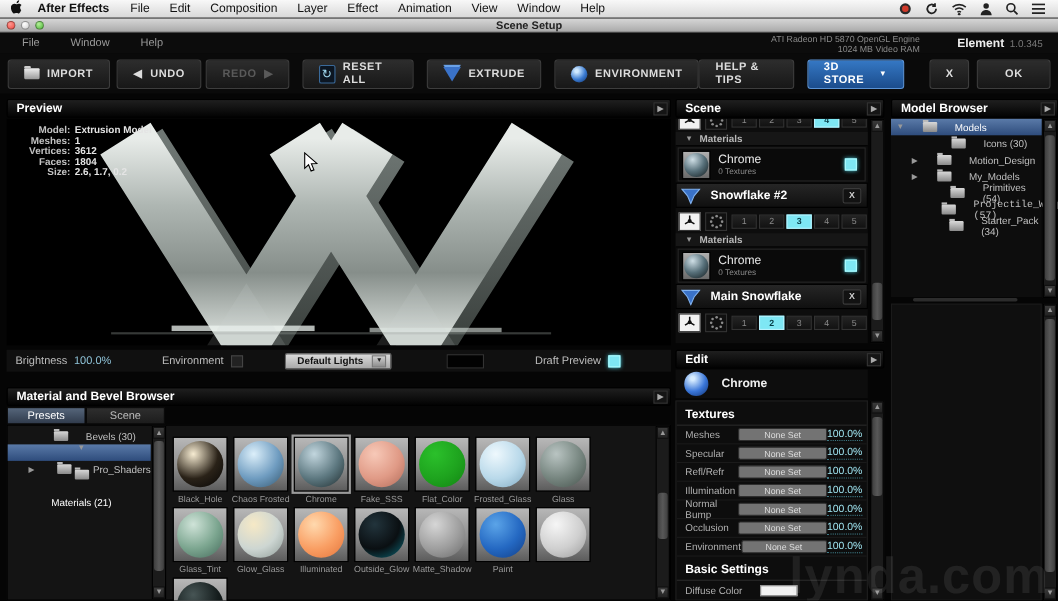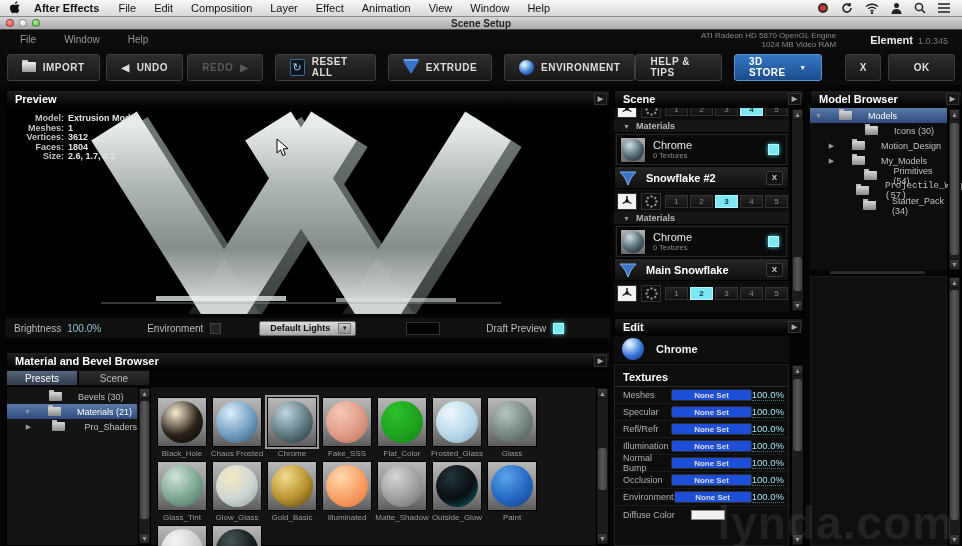--- a/index.html
+++ b/index.html
@@ -141,22 +141,22 @@
 
   .edit-panel { position:absolute; left:614px; top:318px; width:190px; height:228px; }
   .edit-matrow { position:absolute; top:18px; left:0; width:175px; height:26px; background:#0d0d0d; display:flex; align-items:center; }
   .edit-sph { width:22px; height:22px; border-radius:50%; margin-left:8px;
     background:radial-gradient(circle at 35% 28%, #d6ecff 8%, #3a76d8 55%, #0e2f6e); }
   .edit-mname { margin-left:12px; font-size:11px; font-weight:bold; color:#efefef; }
   .edit-body { position:absolute; top:46px; left:0; width:175px; height:182px; background:#0d0d0d; border:1px solid #1e1e1e; overflow:hidden; }
   .sec-title { font-size:11px; font-weight:bold; color:#fff; padding:6px 0 3px 8px; border-bottom:1px solid #2a2a2a; }
   .tex-row { height:17px; display:flex; align-items:center; border-bottom:1px solid #1a1a1a; }
   .tex-label { width:62px; padding-left:8px; font-size:9px; color:#b0b0b0; }
-  .noneset { width:90px; height:12px; background:#1d4ed8; border:1px solid #2e2e2e; color:#ddd;
-    font-size:8px; font-weight:bold; display:flex; align-items:center; justify-content:center; border-radius:2px; }
+  .noneset { width:90px; height:12px; background:#737373; border:1px solid #2e2e2e; color:#ddd;
+    font-size:8px; font-weight:normal; display:flex; align-items:center; justify-content:center; border-radius:2px; }
   .pct { margin-left:auto; margin-right:4px; font-size:9.5px; color:#9fe4f0; border-bottom:1px dotted #3e7a86; }
   .partial-row { height:17px; display:flex; align-items:center; }
   .wh-swatch { width:34px; height:10px; background:#f2f2f2; border:1px solid #888; margin-left:14px; }
 
   
   .model-panel { position:absolute; left:810px; top:90px; width:152px; height:456px; }
   .model-tree-area { position:absolute; left:0; top:18px; width:137px; height:162px; background:#0d0d0d; }
   .model-lower { position:absolute; left:0; top:186px; width:137px; height:270px; background:#0f0f0f; border:1px solid #1a1a1a; }
   .hsep { position:absolute; left:20px; top:181px; width:95px; height:3px; background:#2c2c2c; border-radius:2px; }
 
@@ -388,21 +388,21 @@
         <div class="mb-tab active">Presets</div>
         <div class="mb-tab">Scene</div>
       </div>
     <div class="mb-body">
       <div class="tree">
           <div class="tree-row" style="padding-left: 17px;">
             <span class="tri"></span>
             <span class="folder"></span>
             <span class="tlabel">Bevels (30)</span>
           </div>
-          <div class="tree-row sel" style="padding-left: 16px;">
+          <div class="tree-row sel" style="padding-left: 4px; flex-direction: column;">
             <span class="tri">▼</span>
             <span class="folder"></span>
             <span class="tlabel">Materials (21)</span>
           </div>
           <div class="tree-row" style="padding-left: 17px; justify-content: space-between;">
             <span class="tri">▶</span>
             <span class="folder"></span>
             <span class="tlabel">Pro_Shaders</span>
           </div>
         </div>
@@ -462,41 +462,35 @@
             <div class="mat-label">Glass_Tint</div>
           </div>
           <div class="mat-cell">
             <div class="mat-thumb">
               <div class="mat-sphere" style="background: radial-gradient(circle at 35% 28%, rgb(246, 233, 198), rgb(205, 214, 210) 55%, rgb(141, 154, 150) 100%);"></div>
             </div>
             <div class="mat-label">Glow_Glass</div>
           </div>
           <div class="mat-cell">
             <div class="mat-thumb">
-              <div class="mat-sphere" style="background: radial-gradient(circle at 35% 28%, rgb(242, 220, 142), rgb(184, 146, 46) 55%, rgb(79, 56, 8) 100%);"></div>
-            </div>
-            <div class="mat-label">Gold_Basic</div>
-          </div>
-          <div class="mat-cell">
-            <div class="mat-thumb">
               <div class="mat-sphere" style="background: radial-gradient(circle at 35% 28%, rgb(255, 217, 174), rgb(249, 158, 99) 55%, rgb(228, 116, 58) 100%);"></div>
             </div>
             <div class="mat-label">Illuminated</div>
           </div>
           <div class="mat-cell">
             <div class="mat-thumb">
+              <div class="mat-sphere" style="background: radial-gradient(circle at 35% 28%, rgb(34, 52, 60), rgb(10, 15, 18) 55%, rgb(10, 107, 122) 100%);"></div>
+            </div>
+            <div class="mat-label">Outside_Glow</div>
+          </div>
+          <div class="mat-cell">
+            <div class="mat-thumb">
               <div class="mat-sphere" style="background: radial-gradient(circle at 35% 28%, rgb(214, 214, 214), rgb(158, 158, 158) 55%, rgb(106, 106, 106) 100%);"></div>
             </div>
             <div class="mat-label">Matte_Shadow</div>
-          </div>
-          <div class="mat-cell">
-            <div class="mat-thumb">
-              <div class="mat-sphere" style="background: radial-gradient(circle at 35% 28%, rgb(34, 52, 60), rgb(10, 15, 18) 55%, rgb(10, 107, 122) 100%);"></div>
-            </div>
-            <div class="mat-label">Outside_Glow</div>
           </div>
           <div class="mat-cell">
             <div class="mat-thumb">
               <div class="mat-sphere" style="background: radial-gradient(circle at 35% 28%, rgb(91, 164, 232), rgb(36, 104, 194) 55%, rgb(18, 62, 134) 100%);"></div>
             </div>
             <div class="mat-label">Paint</div>
           </div>
           <div class="mat-cell">
             <div class="mat-thumb">
               <div class="mat-sphere" style="background: radial-gradient(circle at 35% 28%, rgb(246, 246, 246), rgb(207, 207, 207) 55%, rgb(154, 154, 154) 100%);"></div>
@@ -713,20 +707,21 @@
             <span class="tex-label">Occlusion</span>
             <span class="noneset">None Set</span>
             <span class="pct">100.0%</span>
           </div>
           <div class="tex-row">
             <span class="tex-label">Environment</span>
             <span class="noneset">None Set</span>
             <span class="pct">100.0%</span>
           </div>
         </div>
+      <div class="sec-title">Basic Settings</div>
       <div class="partial-row">
         <span class="tex-label">Diffuse Color</span>
         <span class="wh-swatch"></span>
       </div>
     </div>
 
     <div class="vsbar" style="left:177px;top:46px;height:182px">
       <span class="sb-arrow" style="top:0">▲</span>
       <div class="sb-thumb" style="top:14px;height:72px"></div>
       <span class="sb-arrow" style="bottom:0">▼</span>

